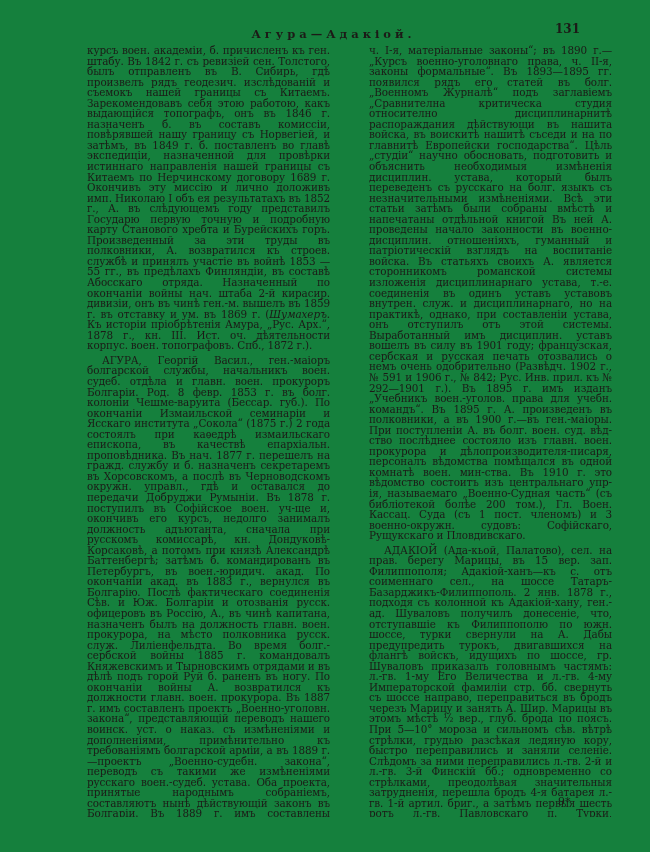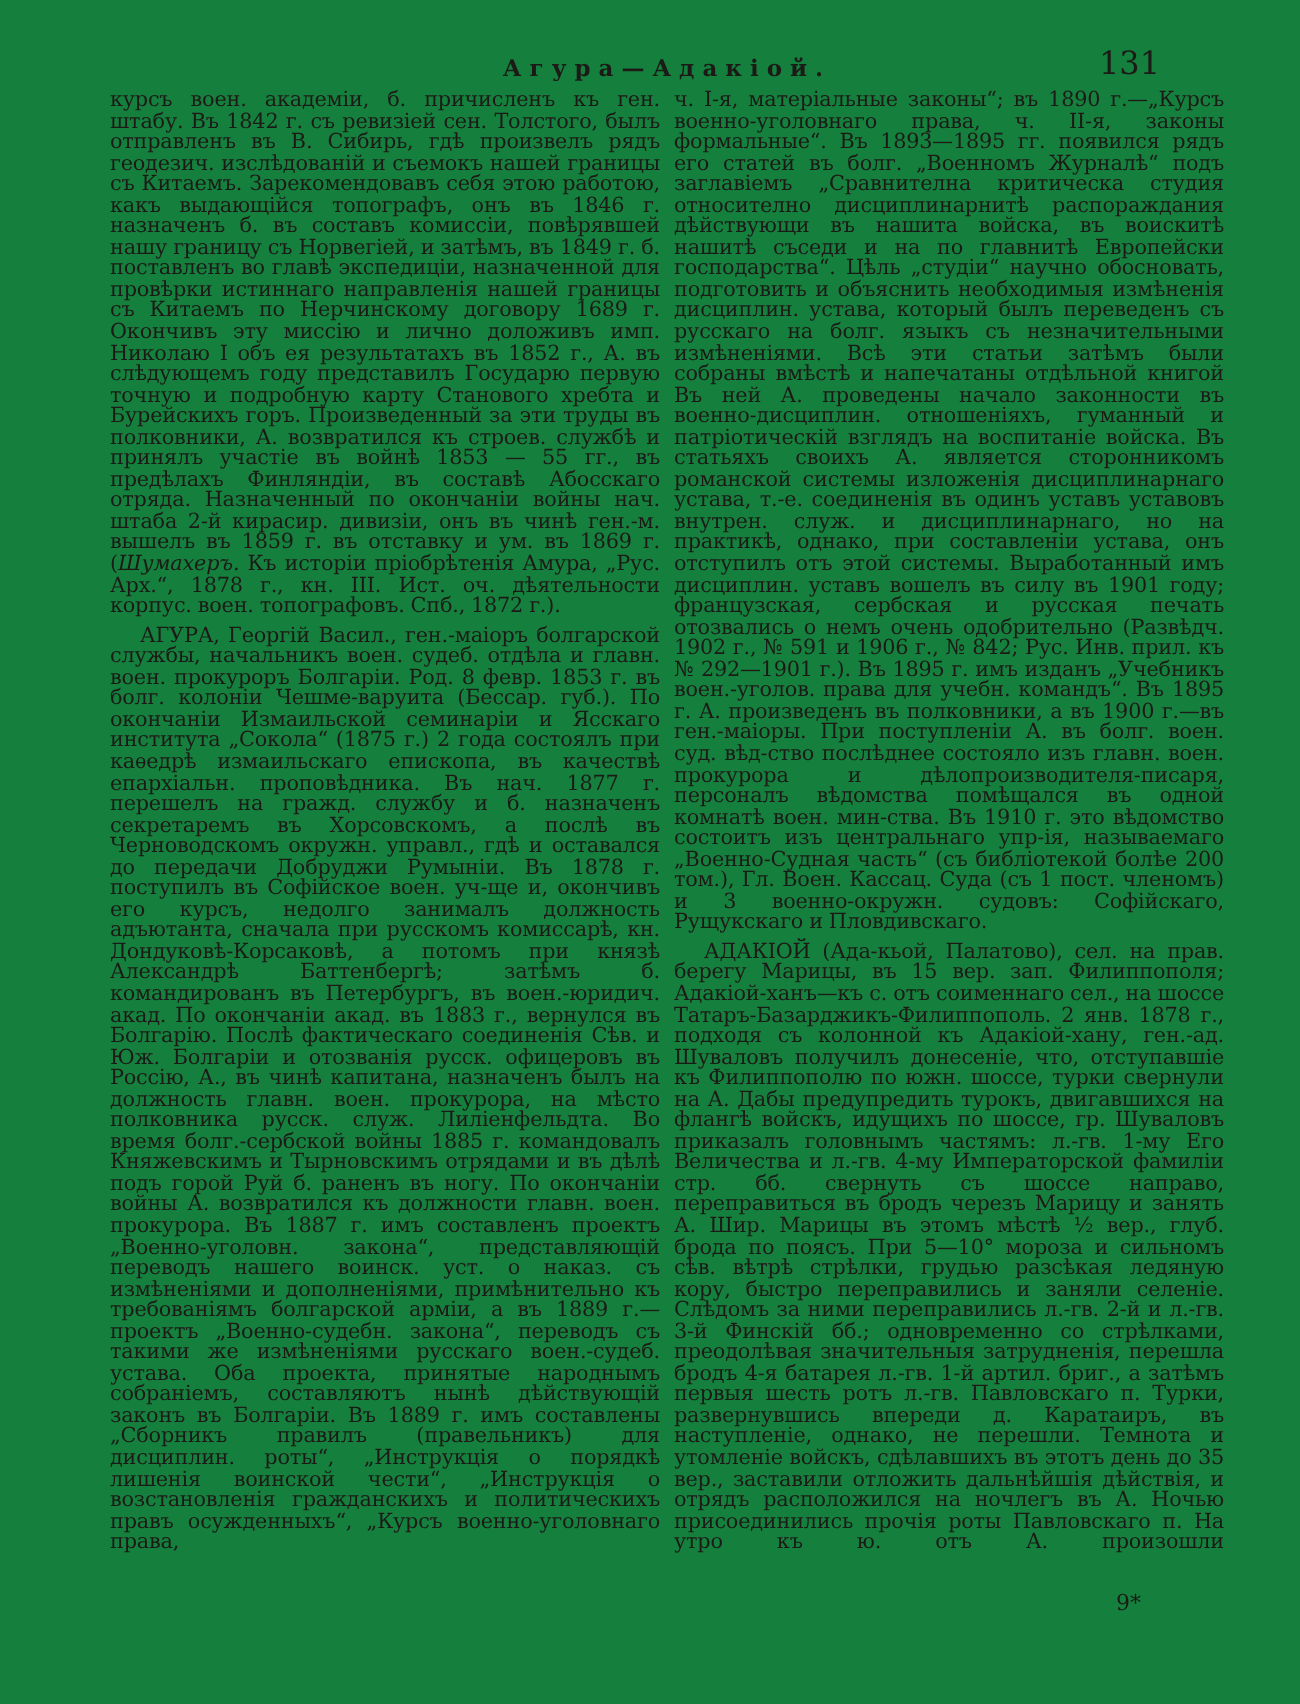--- a/index.html
+++ b/index.html
@@ -16,31 +16,31 @@
     position:absolute;top:23px;left:55px;width:557px;
     text-align:center;
   }
   .header-title{
     font-weight:700;
     font-size:11.5px;
     letter-spacing:4px;
   }
   .page-number{
     position:absolute;top:-1px;right:32px;
-    font-size:16px;
+    font-size:12px;
     letter-spacing:0;
-    font-weight:400;
+    font-weight:700;
   }
   .columns{
     position:absolute;top:45px;left:55px;
     width:557px;height:772px;
     display:flex;gap:7px;
     overflow:hidden;
   }
-  .col{width:275px;overflow:hidden;}
+  .col{width:275px;overflow:hidden;margin-left:32px;}
   .para{
     margin:0;
     text-align:justify;
     font-size:10.4px;
     line-height:10.55px;
     letter-spacing:-0.1px;
     word-spacing:-0.2px;
     hyphens:auto;-webkit-hyphens:auto;
   }
   .para.indent{text-indent:15px;margin-top:4px;}

